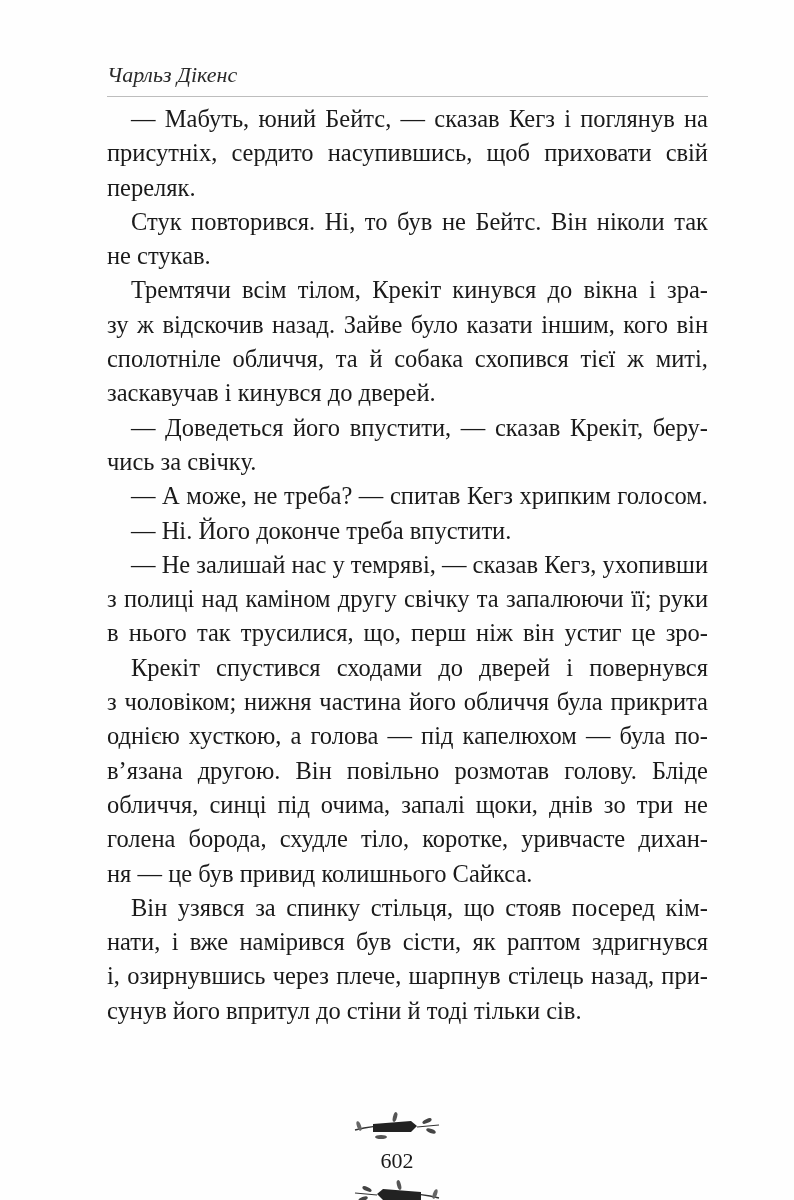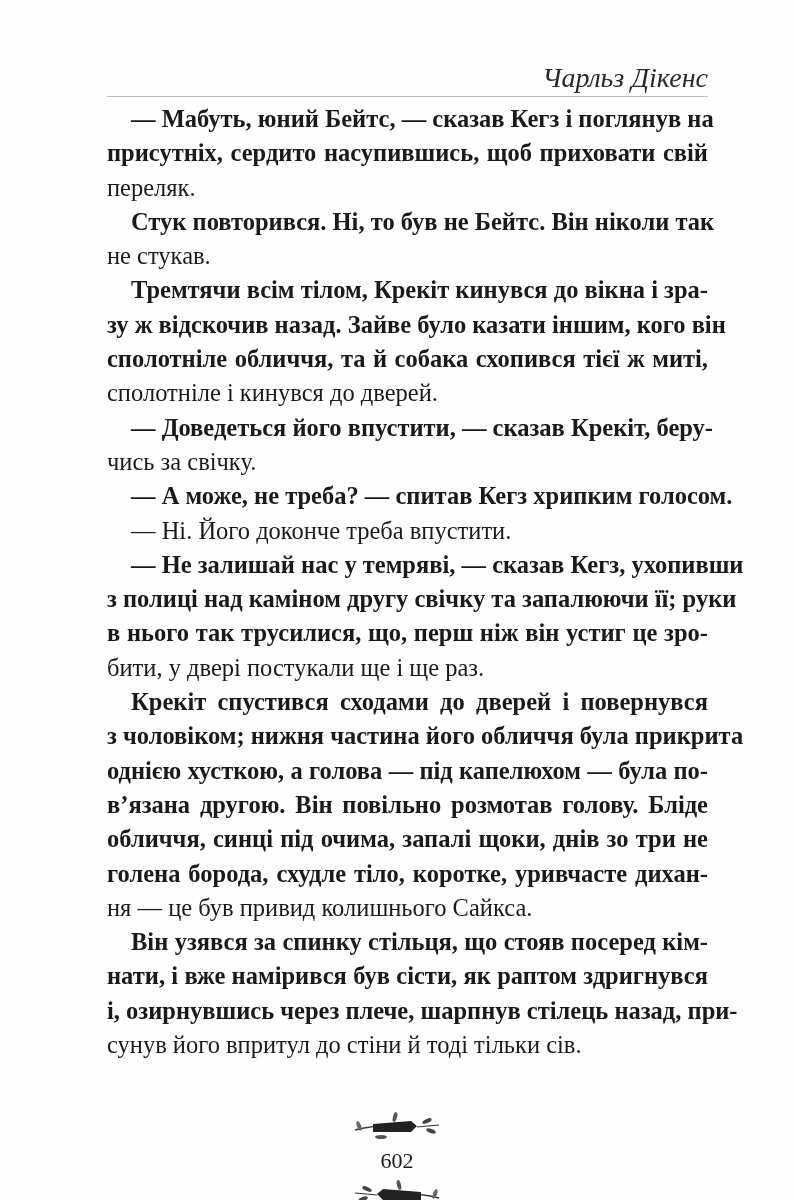--- a/index.html
+++ b/index.html
@@ -1,24 +1,24 @@
 <!DOCTYPE html>
 <html><head>
 <meta charset="utf-8">
 <style>
   html, body { margin: 0; padding: 0; background: #ffffff; }
   body { width: 794px; height: 1200px; position: relative; overflow: hidden; }
   .page { position: absolute; left: 0; top: 0; width: 794px; height: 1200px; background: #fefefe; }
-  .header { position: absolute; left: 107px; width: 601px; top: 62px; text-align: right;
-    font-family: "Liberation Serif", "DejaVu Serif", serif; font-style: italic; font-size: 28px; color: #2a2a2a; }
+  .header { position: absolute; left: 107px; width: 601px; top: 62px; text-align: left;
+    font-family: "Liberation Serif", "DejaVu Serif", serif; font-style: italic; font-size: 22px; color: #2a2a2a; }
   .rule { position: absolute; left: 107px; width: 601px; top: 96px; height: 0; border-top: 1px solid #bdbdbd; }
   .body { position: absolute; left: 107px; width: 601px; top: 102px;
     font-family: "Liberation Serif", "DejaVu Serif", serif; font-size: 24.5px; line-height: 34.3px; color: #1a1a1a; }
   .line { display: block; white-space: nowrap; height: 34.3px; }
-  .line.just { text-align: justify; text-align-last: justify; font-weight: bold; }
+  .line.just { text-align: justify; text-align-last: justify; }
   .line.indent { padding-left: 24px; }
   .footer { position: absolute; left: 0; width: 794px; top: 1112px; display: flex; justify-content: center; align-items: center; gap: 6px; flex-direction: column; }
   .pagenum { font-family: "Liberation Serif", "DejaVu Serif", serif; font-size: 22px; color: #1a1a1a; padding: 0 4px; }
   .orn { width: 92px; height: 30px; }
 </style>
 </head>
 <body>
 
 <div class="page">
   <div class="header">Чарльз Дікенс</div>
@@ -26,29 +26,28 @@
 
   <div class="body" id="body-text">
       <span class="line just indent">— Мабуть, юний Бейтс, — сказав Кегз і поглянув на</span>
       <span class="line just">присутніх, сердито насупившись, щоб приховати свій</span>
       <span class="line">переляк.</span>
       <span class="line just indent">Стук повторився. Ні, то був не Бейтс. Він ніколи так</span>
       <span class="line">не стукав.</span>
       <span class="line just indent">Тремтячи всім тілом, Крекіт кинувся до вікна і зра-</span>
       <span class="line just">зу ж відскочив назад. Зайве було казати іншим, кого він</span>
       <span class="line just">сполотніле обличчя, та й собака схопився тієї ж миті,</span>
-      <span class="line">сполотніле і кинувся до дверей.</span>
+      <span class="line">заскавучав і кинувся до дверей.</span>
       <span class="line just indent">— Доведеться його впустити, — сказав Крекіт, беру-</span>
       <span class="line">чись за свічку.</span>
       <span class="line just indent">— А може, не треба? — спитав Кегз хрипким голосом.</span>
       <span class="line indent">— Ні. Його доконче треба впустити.</span>
       <span class="line just indent">— Не залишай нас у темряві, — сказав Кегз, ухопивши</span>
       <span class="line just">з полиці над каміном другу свічку та запалюючи її; руки</span>
       <span class="line just">в нього так трусилися, що, перш ніж він устиг це зро-</span>
-      <span class="line">бити, у двері постукали ще і ще раз.</span>
       <span class="line just indent">Крекіт спустився сходами до дверей і повернувся</span>
       <span class="line just">з чоловіком; нижня частина його обличчя була прикрита</span>
       <span class="line just">однією хусткою, а голова — під капелюхом — була по-</span>
       <span class="line just">в’язана другою. Він повільно розмотав голову. Бліде</span>
       <span class="line just">обличчя, синці під очима, запалі щоки, днів зо три не</span>
       <span class="line just">голена борода, схудле тіло, коротке, уривчасте дихан-</span>
       <span class="line">ня — це був привид колишнього Сайкса.</span>
       <span class="line just indent">Він узявся за спинку стільця, що стояв посеред кім-</span>
       <span class="line just">нати, і вже намірився був сісти, як раптом здригнувся</span>
       <span class="line just">і, озирнувшись через плече, шарпнув стілець назад, при-</span>

